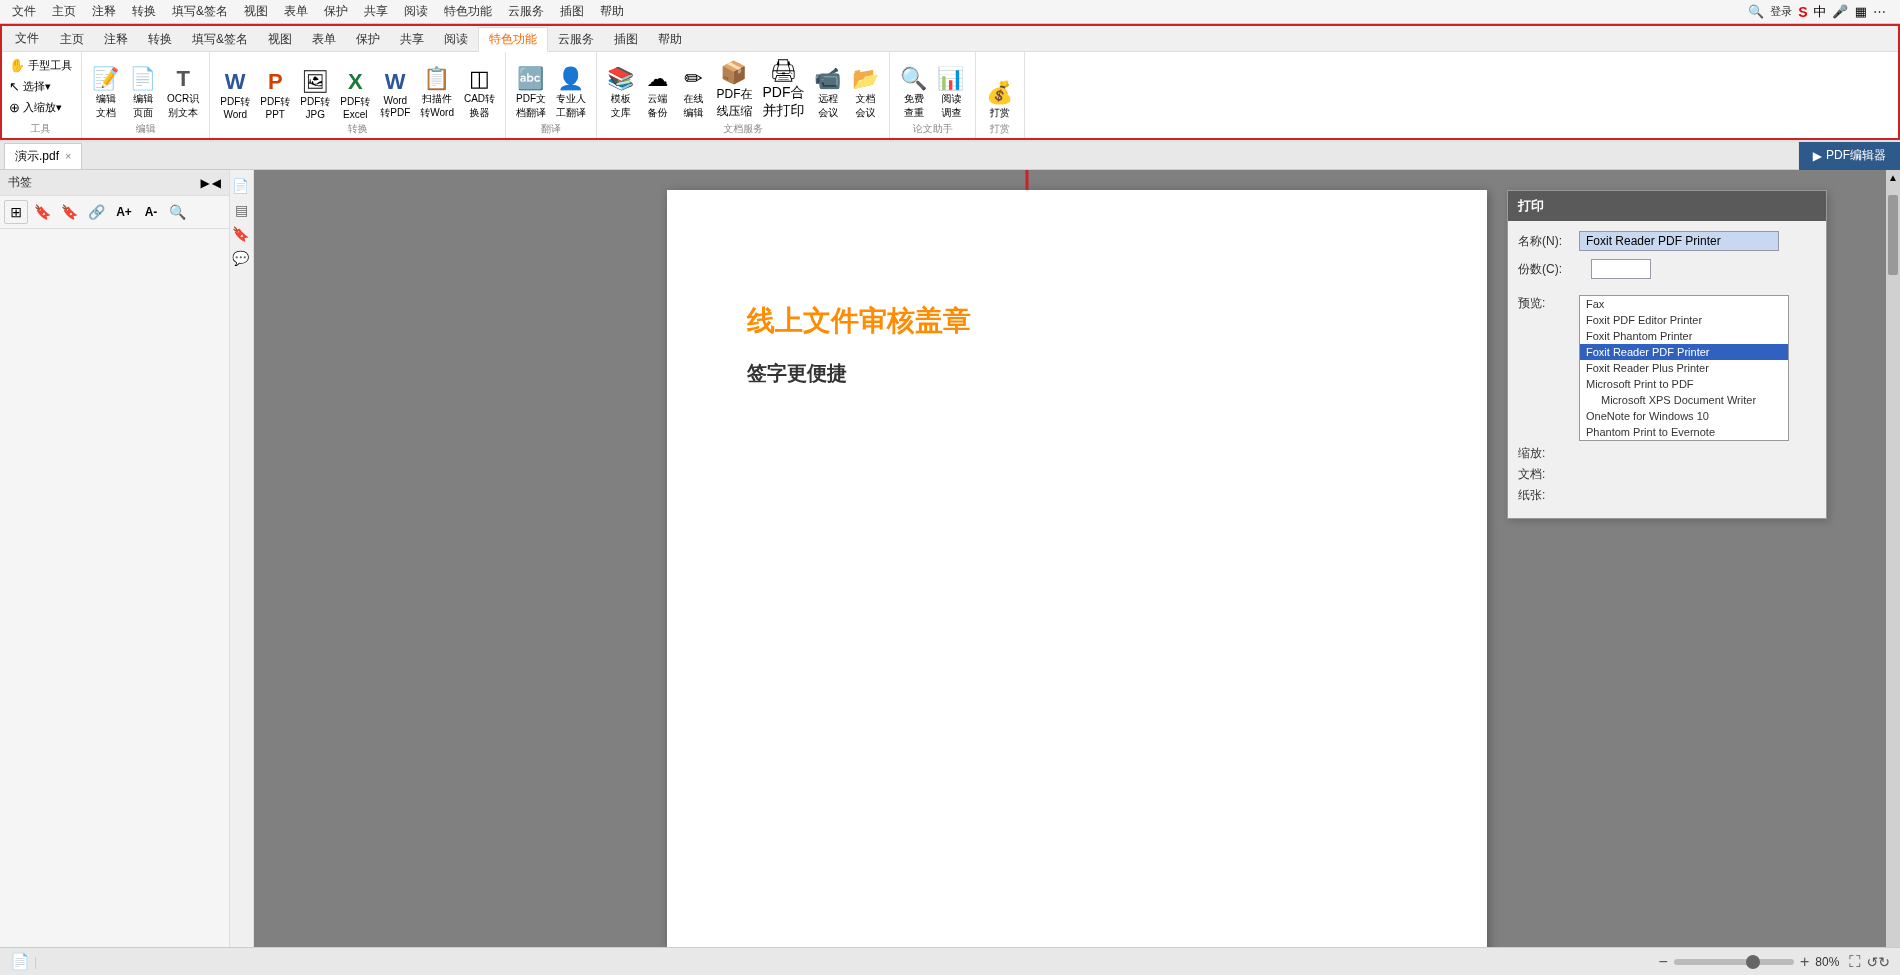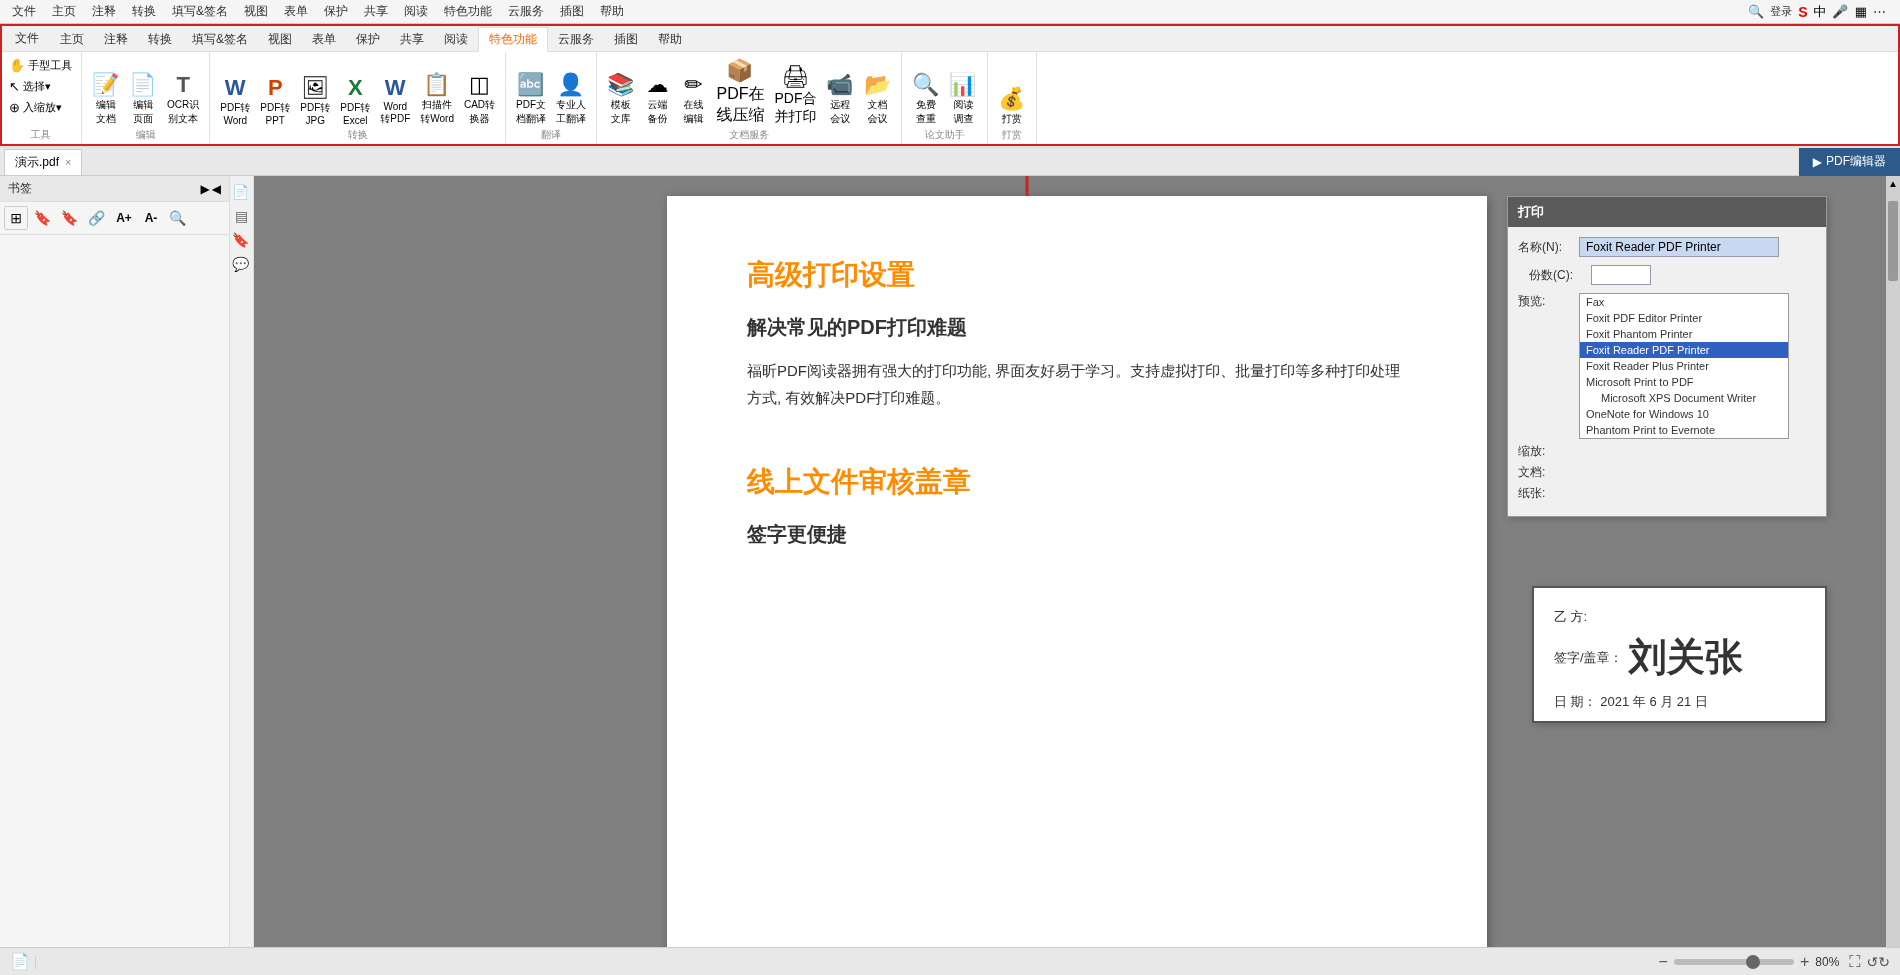--- a/index.html
+++ b/index.html
@@ -153,21 +153,21 @@
         <div style="display:flex; flex-direction:column; align-items:center; cursor:pointer; padding:2px 4px; min-width:34px;">
           <span style="font-size:22px;">☁</span>
           <span style="font-size:10px; text-align:left;">云端<br>备份</span>
         </div>
         <div style="display:flex; flex-direction:column; align-items:center; cursor:pointer; padding:2px 4px; min-width:34px;">
           <span style="font-size:22px;">✏</span>
           <span style="font-size:10px; text-align:center;">在线<br>编辑</span>
         </div>
         <div style="display:flex; flex-direction:column; align-items:center; cursor:pointer; padding:2px 4px; min-width:34px;">
           <span style="font-size:22px;">📦</span>
-          <span style="font-size:16px; text-align:center;">PDF在<br>线压缩</span>
+          <span style="font-size:12px; text-align:center;">PDF在<br>线压缩</span>
         </div>
         <div style="display:flex; flex-direction:column; align-items:center; cursor:pointer; padding:2px 4px; min-width:34px;">
           <span style="font-size:22px;">🖨</span>
           <span style="font-size:14px; text-align:left;">PDF合<br>并打印</span>
         </div>
         <div style="display:flex; flex-direction:column; align-items:center; cursor:pointer; padding:2px 4px; min-width:34px;">
           <span style="font-size:22px;">📹</span>
           <span style="font-size:10px; text-align:center;">远程<br>会议</span>
         </div>
         <div style="display:flex; flex-direction:column; align-items:center; cursor:pointer; padding:2px 4px; min-width:34px;">
@@ -255,41 +255,36 @@
         <svg width="60" height="70" viewBox="0 0 60 70">
           <defs>
             <marker id="arrowhead" markerWidth="8" markerHeight="8" refX="4" refY="4" orient="auto">
               <polygon points="0 0, 8 4, 0 8" fill="#cc2222"></polygon>
             </marker>
           </defs>
           <line x1="30" y1="60" x2="30" y2="10" stroke="#cc2222" stroke-width="3" marker-end="url(#arrowhead)"></line>
         </svg>
       </div>
 
-      <div style="margin-bottom:40px;">
-        <h1 style="font-size:28px; font-weight:bold; color:#ff8c00; margin-bottom:20px;">高级打印设置</h1>
-        <h2 style="font-size:20px; font-weight:bold; color:#333; margin-bottom:16px;">解决常见的PDF打印难题</h2>
-        <p style="font-size:15px; color:#333; line-height:1.8;">福昕PDF阅读器拥有强大的打印功能, 界面友好易于学习。支持虚拟打印、批量打印等多种打印处理方式, 有效解决PDF打印难题。</p>
-      </div>
 
       <div style="margin-top:52px;">
         <h1 style="font-size:28px; font-weight:bold; color:#ff8c00; margin-bottom:20px;">线上文件审核盖章</h1>
         <h2 style="font-size:20px; font-weight:bold; color:#333; margin-bottom:16px;">签字更便捷</h2>
       </div>
 
       <div style="position:absolute; right:-340px; top:0px; width:320px; background:#f0f0f0; border:1px solid #999; box-shadow:2px 2px 8px rgba(0,0,0,0.2);">
         <div style="background:#5a5a5a; color:#fff; padding:6px 10px; font-size:13px; font-weight:bold;">打印</div>
         <div style="padding:10px;">
 
           <div style="display:flex; align-items:center; margin-bottom:8px; gap:6px;">
             <span style="font-size:12px; color:#333; width:55px; flex-shrink:0;">名称(N):</span>
             <div style="background:#c8d8f0; border:1px solid #99a; padding:2px 6px; font-size:12px; width:200px; height:20px;">Foxit Reader PDF Printer</div>
           </div>
 
-          <div style="display:flex; align-items:center; margin-bottom:8px; gap:18px;text-align:right;">
+          <div style="display:flex; align-items:center; margin-bottom:16px; gap:18px;">
             <span style="font-size:12px; color:#333; width:55px; flex-shrink:0;">份数(C):</span>
             <div style="background:#fff; border:1px solid #99a; padding:2px 6px; font-size:12px; width:60px; height:20px;"></div>
           </div>
 
           <div style="display:flex; align-items:flex-start; margin-bottom:4px; gap:6px;">
             <span style="font-size:12px; color:#333; width:55px; flex-shrink:0;">预览:</span>
             <div style="border:1px solid #999; background:#fff; width:210px; overflow:hidden;">
               <div class="print-list-item" style="padding:2px 6px; font-size:11px; color:#333; cursor:pointer;">Fax</div>
               <div class="print-list-item" style="padding:2px 6px; font-size:11px; color:#333; cursor:pointer;">Foxit PDF Editor Printer</div>
               <div class="print-list-item" style="padding:2px 6px; font-size:11px; color:#333; cursor:pointer;">Foxit Phantom Printer</div>
@@ -309,35 +304,20 @@
           <div style="display:flex; align-items:center; margin-bottom:4px; gap:6px;">
             <span style="font-size:12px; color:#333; width:55px; flex-shrink:0;">文档:</span>
           </div>
 
           <div style="display:flex; align-items:center; margin-bottom:4px; gap:6px;">
             <span style="font-size:12px; color:#333; width:55px; flex-shrink:0;">纸张:</span>
           </div>
         </div>
       </div>
 
-      <div style="position:absolute; right:-340px; top:390px; width:295px; background:#fff; border:2px solid #555; padding:20px 20px 10px 20px; box-shadow:2px 2px 8px rgba(0,0,0,0.2);">
-        <div style="margin-bottom:6px;">
-          <span style="font-size:13px; color:#333;">乙 方:</span>
-        </div>
-        <div style="display:flex; align-items:center; gap:6px; margin-bottom:10px;">
-          <span style="font-size:13px; color:#333;">签字/盖章：</span>
-          <span style="font-size:38px; font-weight:bold; color:#333; font-family:'KaiTi','STKaiti',cursive;">刘关张</span>
-        </div>
-        <div>
-          <span style="font-size:13px; color:#333;">
-            <span>日 期：</span>
-            <span>2021 年 6 月 21 日</span>
-          </span>
-        </div>
-      </div>
 
     </div>
 
     <div style="width:14px; background:#d0d0d0; position:absolute; right:0; top:0; bottom:28px; display:flex; flex-direction:column; align-items:center;">
       <div style="font-size:10px; cursor:pointer; padding:2px;">▲</div>
       <div style="width:10px; height:80px; background:#999; margin-top:10px; border-radius:2px; cursor:pointer;"></div>
     </div>
   </div>
 
 </div>

